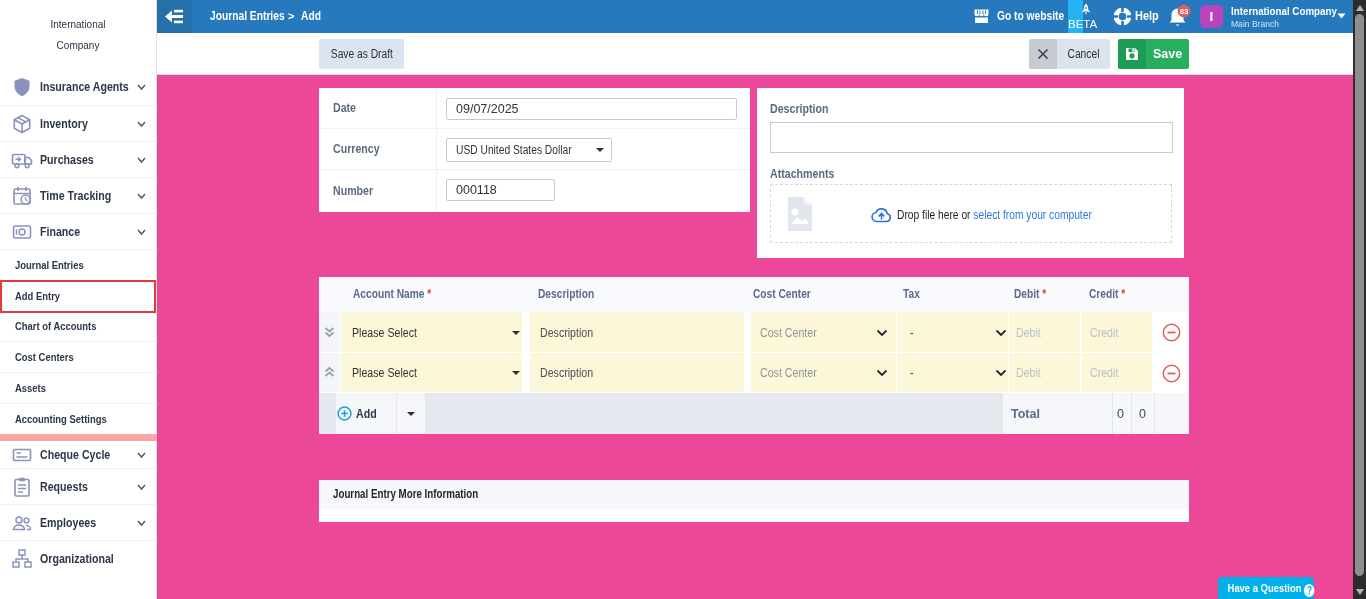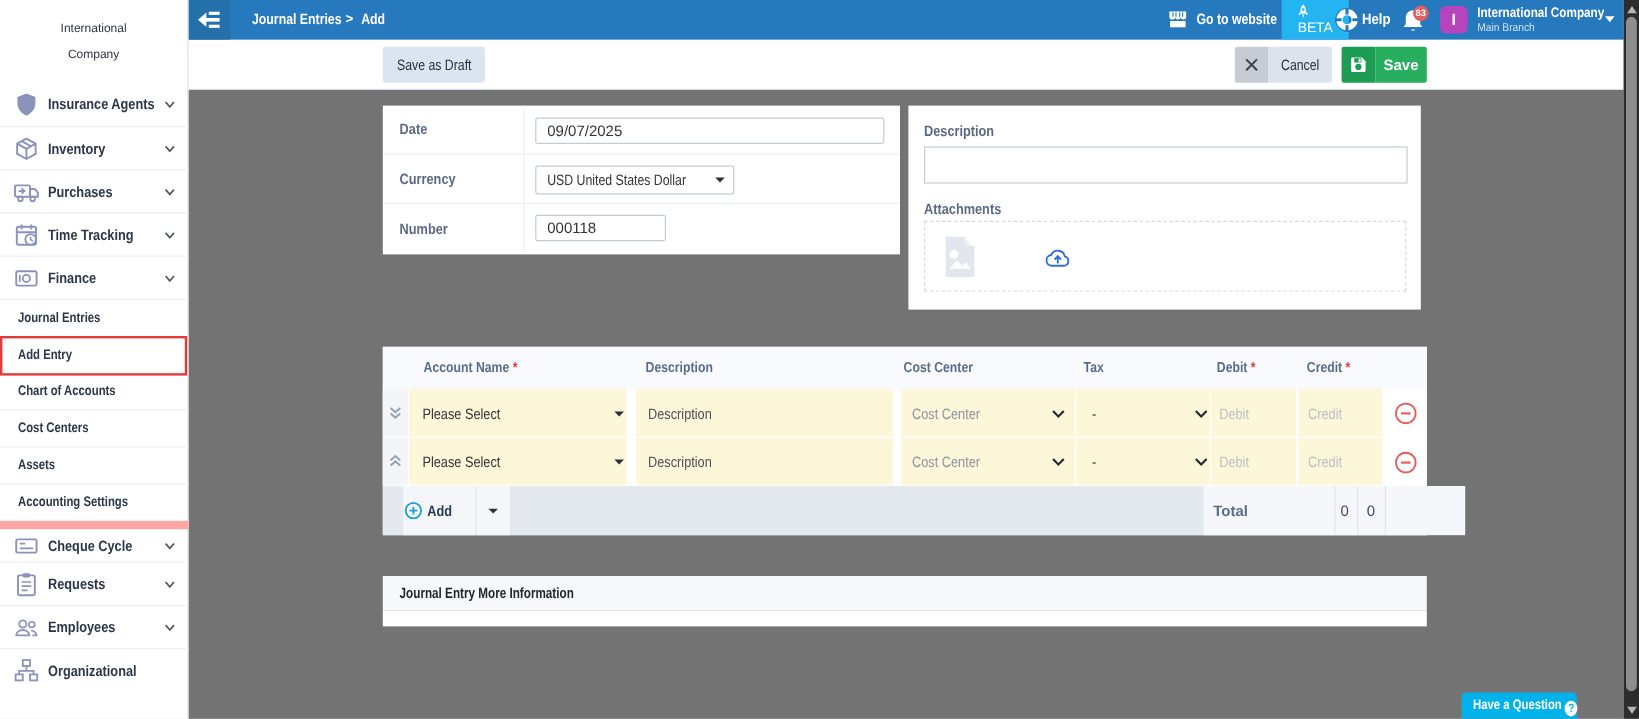--- a/index.html
+++ b/index.html
@@ -14,58 +14,58 @@
 .sb-item .ico { position:absolute; left:11px; top:50%; transform:translateY(-50%); width:22px; height:22px; }
 .sb-item .chev { position:absolute; left:136px; top:50%; transform:translateY(-50%); width:11px; height:11px; }
 .sb-sub { position:relative; height:30.8px; border-top:1px solid #f0f0f4; }
 .sb-sub .txt { position:absolute; left:15px; top:50%; transform:translateY(-50%) scaleX(0.82); transform-origin:0 50%; font-size:11.5px; font-weight:bold; color:#2b3647; white-space:nowrap; }
 #sb-menu { position:absolute; top:69px; left:0; width:157px; }
 .redbox { position:absolute; left:0; top:-1px; width:156px; height:33px; border:2px solid #e13b3b; z-index:5; }
 
 #topbar { position:absolute; left:157px; top:0; width:1196px; height:33px; background:#2679bd; z-index:20; }
 #collapse { position:absolute; left:0; top:0; width:35px; height:33px; background:#2470a9; }
 .crumb { position:absolute; top:0; height:33px; line-height:33px; color:#fff; font-size:12.5px; font-weight:bold; }
-#beta { position:absolute; left:911px; top:0; width:56px; height:33px; background:#25b4f2; color:#fff; text-align:center; }
+#beta { position:absolute; left:911px; top:0; width:15px; height:33px; background:#25b4f2; color:#fff; text-align:center; }
 #beta .bt { font-size:11.5px; position:absolute; bottom:3px; width:100%; }
 #avatar { position:absolute; left:1043px; top:5px; width:23px; height:23px; background:#b544bd; border-radius:5px; color:#fff; text-align:center; line-height:23px; font-size:13.5px; font-weight:bold; }
 #comp1 { position:absolute; left:1074px; top:5px; font-size:11.5px; font-weight:bold; color:#fff; }
 #comp2 { position:absolute; left:1074px; top:18px; font-size:9.5px; color:#cfe2f2; }
 
 #bar2 { position:absolute; left:157px; top:33px; width:1196px; height:42px; background:#fff; border-bottom:1px solid #d9dce3; z-index:10; }
 .btn { position:absolute; top:6px; height:30px; font-size:12.5px; }
 #saveDraft { left:162px; width:85px; background:#dbe4f1; color:#2a3140; text-align:center; line-height:30px; border-radius:2px; }
 #cancelX { left:872px; width:28px; background:#c7ccd4; border-radius:2px 0 0 2px; }
 #cancelT { left:900px; width:53px; background:#dde3ec; color:#2b2f36; text-align:center; line-height:30px; border-radius:0 2px 2px 0; }
 #saveI { left:961px; width:28px; background:#1d9d53; border-radius:2px 0 0 2px; }
 #saveT { left:989px; width:43px; background:#27ae5f; color:#fff; text-align:center; line-height:30px; font-weight:bold; border-radius:0 2px 2px 0; }
 
-#content { position:absolute; left:157px; top:75px; width:1196px; height:524px; background:#737373;text-decoration:underline; }
+#content { position:absolute; left:157px; top:75px; width:1196px; height:524px; background:#ec4899;text-decoration:underline; }
 .card { position:absolute; background:#fff; }
 #lcard { left:162px; top:13px; width:431px; height:124px; }
 .frow { position:relative; height:41px; border-bottom:1px solid #eef0f4; }
 .frow .lbl { position:absolute; left:14px; top:50%; transform:translateY(-50%) scaleX(0.85); transform-origin:0 50%; font-size:12.5px; font-weight:bold; color:#5d6984; white-space:nowrap; }
 .frow .lblcol { position:absolute; left:117px; top:0; bottom:0; border-left:1px solid #eef0f4; }
 .inp { position:absolute; border:1px solid #c3cbd7; background:#fff; font-size:12.5px; color:#333; padding-left:9px; border-radius:2px; display:flex; align-items:center; }
 #rcard { left:600px; top:13px; width:427px; height:170px; }
 .glbl { position:absolute; font-size:12.5px; font-weight:bold; color:#5d6984; transform:scaleX(0.85); transform-origin:0 50%; white-space:nowrap; }
 #descbox { position:absolute; left:13px; top:34px; width:403px; height:31px; border:1px solid #c3cbd7; }
 #dropzone { position:absolute; left:13px; top:96px; width:402px; height:59px; border:1px dashed #d4d9e2; }
 
-#tcard { left:162px; top:214px; width:870px; height:157px;padding-left:20px; }
+#tcard { left:162px; top:202px; width:870px; height:157px;padding-left:20px; }
 #thead { position:absolute; left:0; top:0; width:870px; height:35px; background:#f8fafd; }
 .th { position:absolute; top:0; height:35px; line-height:35px; font-size:12px; font-weight:bold; color:#5c6b8a; transform:scaleX(0.85); transform-origin:0 50%; white-space:nowrap; }
 .th em { color:#e23b3b; font-style:normal; }
 .trow { position:absolute; left:0; width:870px; background:#fff; }
 .chevcol { position:absolute; left:0; top:0; bottom:1px; width:21px; background:#f3f5f9; }
 .ycell { position:absolute; top:0; bottom:1px; background:#fdf7d9; }
 .rtxt { position:absolute; top:50%; transform:translateY(-50%) scaleX(0.85); transform-origin:0 50%; font-size:12.5px; white-space:nowrap; }
 #tfoot { position:absolute; left:0; top:116px; width:870px; height:41px; background:#e4e9f0; }
 #addbtn { position:absolute; left:17px; top:0; width:60px; height:41px; background:#f4f6fa; }
 #addcaret { position:absolute; left:78px; top:0; width:28px; height:41px; background:#f4f6fa; }
-#totalblk { position:absolute; left:684px; top:0; width:218px; height:41px; background:#f5f7fa; }
+#totalblk { position:absolute; left:684px; top:0; width:186px; height:41px; background:#f5f7fa; }
 .tdiv { position:absolute; top:0; bottom:0; width:1px; background:#e1e5eb; }
 
 #minfo { position:absolute; left:162px; top:405px; width:870px; height:42px; }
 #minfo .hd { position:absolute; left:0; top:0; width:870px; height:29px; background:#f6f8fb; }
 #minfo .bd { position:absolute; left:0; top:29px; width:870px; height:13px; background:#fff; }
 #haveq { position:absolute; left:1218px; top:577px; width:96px; height:22px; background:#00b2e9; border-radius:4px 4px 0 0; color:#fff; font-size:11.5px; font-weight:bold; text-align:center; line-height:22px; z-index:40; }
 
 #sbar { position:absolute; left:1353px; top:0; width:13px; height:599px; background:#2c2c2c; z-index:50; }
 #sbthumb { position:absolute; left:2px; top:14px; width:9px; height:562px; background:#8e8e8e; border-radius:5px; }
 .tri { position:absolute; left:2.5px; width:0; height:0; border-left:4px solid transparent; border-right:4px solid transparent; }
@@ -104,20 +104,21 @@
         <path d="M1 0 H17 L25 8 V34 H1 Z" fill="#e2e7ef"></path>
         <path d="M17 0 L25 8 H17 Z" fill="#fff"></path>
         <path d="M17 1.5 L23.5 8 H17 Z" fill="#eef1f6"></path>
         <circle cx="8" cy="15" r="3.6" fill="#fff"></circle>
         <path d="M4 27 L10.5 20 L15 24.5 L18 21.5 L22 27 Z" fill="#fff"></path>
       </svg>
       <svg style="position:absolute;left:100px;top:22px;" width="21" height="16" viewBox="0 0 21 16">
         <path d="M5.5 14.5 a4.5 4.5 0 0 1 -0.6 -8.95 a6 6 0 0 1 11.4 1.1 a4 4 0 0 1 -0.8 7.85 Z" fill="none" stroke="#2e6fe0" stroke-width="1.6"></path>
         <path d="M10.5 12.5 V6.8 M7.8 9.4 L10.5 6.4 L13.2 9.4" fill="none" stroke="#2e6fe0" stroke-width="1.6"></path>
       </svg>
+      <span style="position:absolute; left:126px; top:23px; font-size:12.5px; color:#1d2125;"><span class="cx">Drop file here or <span style="color:#2e78e0;">select from your computer</span></span></span>
     </div>
   </div>
   <div class="card" id="tcard">
     <div id="thead">
       <span class="th" style="left:34px;">Account Name <em>*</em></span>
       <span class="th" style="left:219px;">Description</span>
       <span class="th" style="left:434px;">Cost Center</span>
       <span class="th" style="left:584px;">Tax</span>
       <span class="th" style="left:695px;">Debit <em>*</em></span>
       <span class="th" style="left:770px;">Credit <em>*</em></span>

